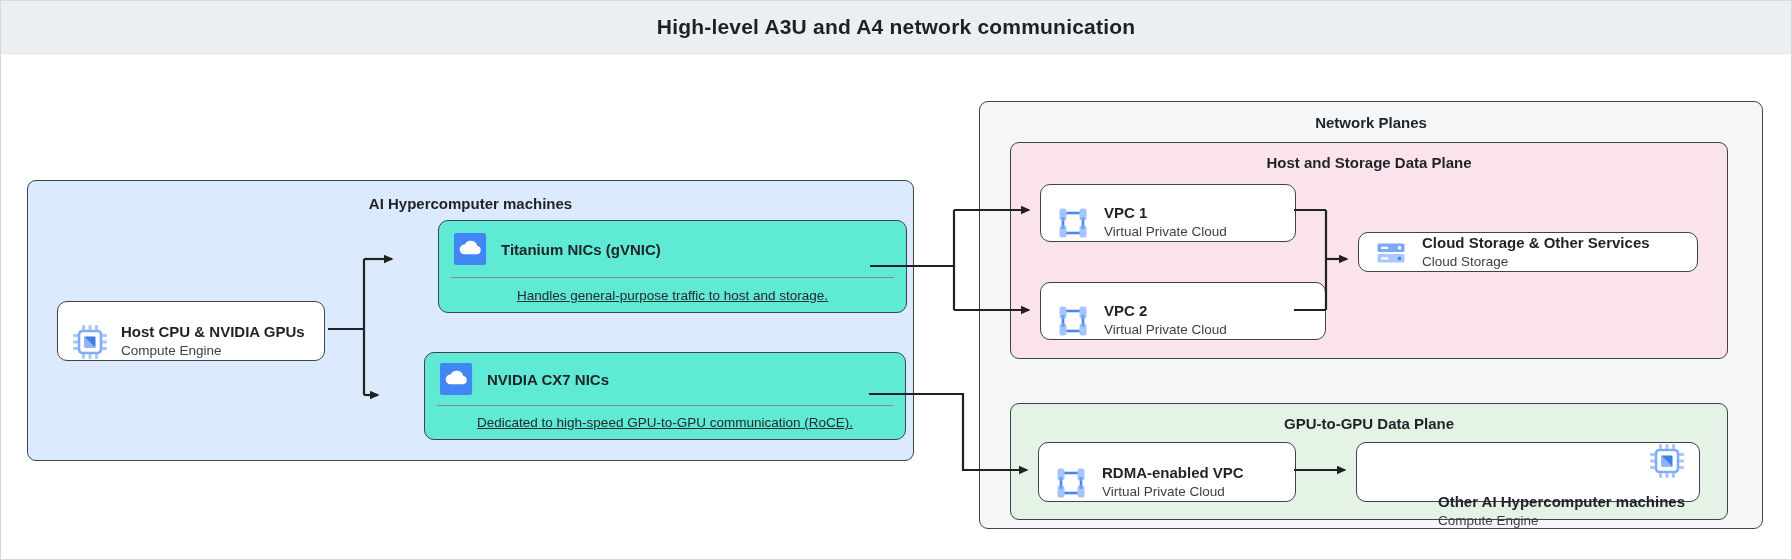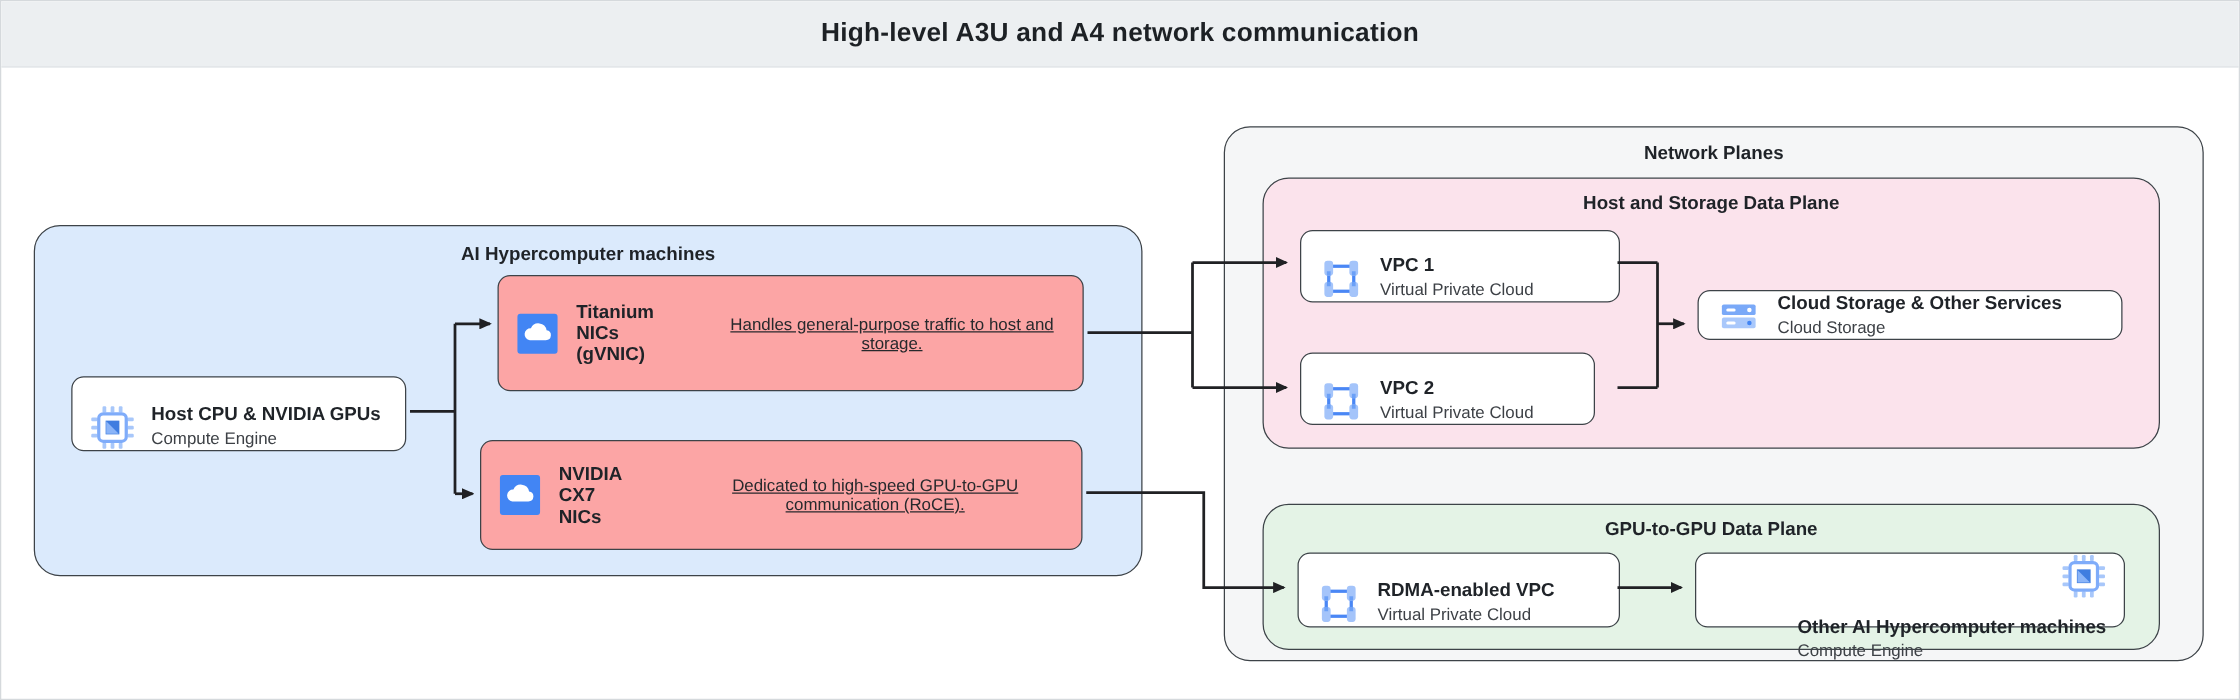--- a/index.html
+++ b/index.html
@@ -6,54 +6,54 @@
   body{font-family:"Liberation Sans","DejaVu Sans",sans-serif;color:#202124;}
   .canvas{position:relative;width:1792px;height:560px;box-sizing:border-box;
           border:1px solid #d5d9dc;background:#ffffff;overflow:hidden;}
 
   
   .header{position:absolute;left:0;top:0;width:100%;height:52px;background:#eceff1;
           border-bottom:1px solid #dfe4e6;display:flex;align-items:center;justify-content:center;}
   .header h1{margin:0;font-size:21px;font-weight:bold;color:#1d2125;letter-spacing:.2px;}
 
   
-  .panel{position:absolute;box-sizing:border-box;border:1.5px solid #3d4348;border-radius:21px;}
+  .panel{position:absolute;box-sizing:border-box;border:1.5px solid #3d4348;border-radius:9px;}
   .panel-title{position:absolute;left:0;right:0;text-align:center;font-weight:bold;font-size:15px;color:#1f2328;}
   .blue-panel{left:26px;top:179px;width:887px;height:281px;background:#dbeafc;}
   .gray-panel{left:978px;top:100px;width:784px;height:428px;background:#f5f6f7;}
   .pink-panel{left:30px;top:40px;width:718px;height:217px;background:#fbe3ec;}
   .green-panel{left:30px;top:301px;width:718px;height:117px;background:#e4f3e6;}
 
   
   .node{position:absolute;box-sizing:border-box;background:#fff;border:1.5px solid #3d4348;
         border-radius:10px;display:flex;align-items:flex-end;gap:13px;padding:0 14px;}
   .node .txt{display:flex;flex-direction:column;justify-content:center;line-height:1.35;}
   .node .t{font-weight:bold;font-size:15px;color:#1f2328;white-space:nowrap;}
   .node .s{font-size:13.5px;color:#3d4146;white-space:nowrap;}
 
   
-  .nic{position:absolute;box-sizing:border-box;background:#fca5a5;border:1.5px solid #3d4348;
-       border-radius:10px;display:flex;flex-direction:row;}
+  .nic{position:absolute;box-sizing:border-box;background:#5eead4;border:1.5px solid #3d4348;
+       border-radius:10px;display:flex;flex-direction:column;margin-left:40px;}
   .nic-head{display:flex;align-items:center;gap:14px;padding:0 14px;flex:0 0 56px;}
   .nic-head .t{font-weight:bold;font-size:15px;color:#1f2328;}
   .nic hr{border:none;border-top:1.5px solid #868b90;margin:0 12px;}
   .nic .cap{flex:1;display:flex;align-items:center;justify-content:center;
             font-size:13.5px;color:#27292c;text-align:center;padding:0 10px;text-decoration:underline;}
 
   .icon{flex:0 0 auto;display:block;}
 
   
   svg.wires{position:absolute;left:0;top:0;width:1792px;height:560px;pointer-events:none;z-index:6;}
 
   
   .host-box{left:29px;top:120px;width:268px;height:60px;}
   .titanium-box{left:370px;top:39px;width:469px;height:93px;}
   .cx7-box{left:356px;top:171px;width:482px;height:88px;}
   .vpc1-box{left:29px;top:41px;width:256px;height:58px;}
-  .vpc2-box{left:29px;top:139px;width:236px;height:58px;}
+  .vpc2-box{left:29px;top:139px;width:286px;height:58px;}
   .cs-box{left:347px;top:89px;width:340px;height:40px;}
   .rdma-box{left:27px;top:38px;width:258px;height:60px;}
   .other-box{left:345px;top:38px;width:344px;height:60px;flex-direction:column;}
 </style>
 </head>
 <body>
 
 <svg width="0" height="0" style="position:absolute">
   <defs>
     <g id="ic-chip">

